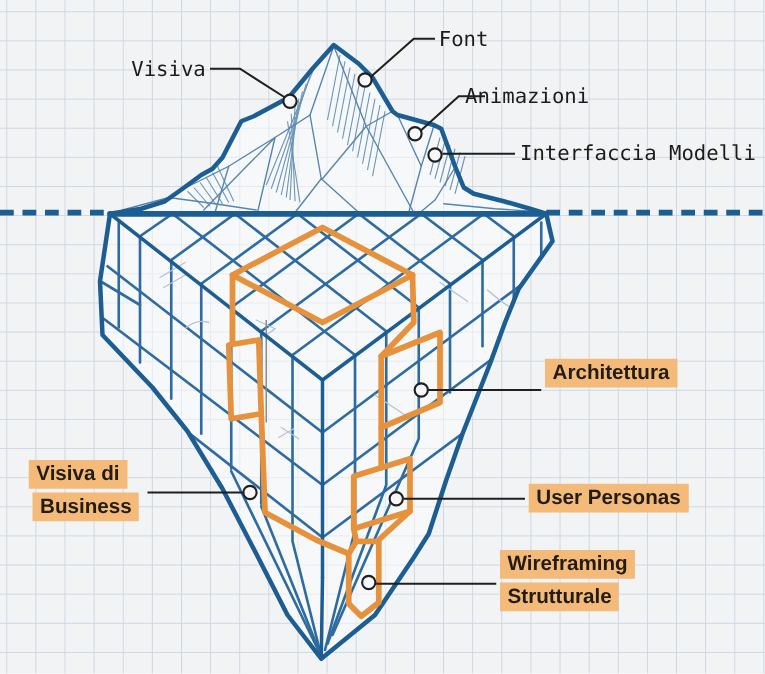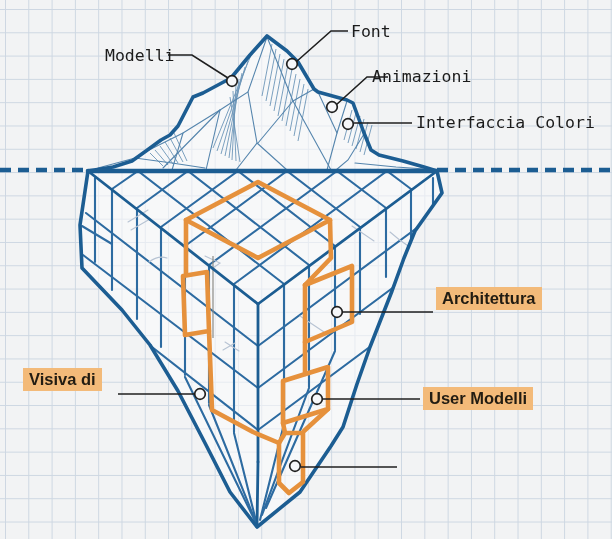--- a/index.html
+++ b/index.html
@@ -222,33 +222,36 @@
       <circle class="node" cx="200" cy="394" r="5.3"></circle>
 
       <polyline class="leader" points="420,399 323,399"></polyline>
       <circle class="node" cx="317" cy="399" r="5.3"></circle>
 
       <polyline class="leader" points="397,467 301,467"></polyline>
       <circle class="node" cx="295" cy="466" r="5.3"></circle>
     </g>
   </svg>
 
-  <div class="label-mono" style="left:105px;top:46px">Modelli</div>
+  <div class="label-mono" style="left:105px;top:46px">Visiva</div>
   <div class="label-mono" style="left:351px;top:22px">Font</div>
   <div class="label-mono" style="left:372px;top:67px">Animazioni</div>
-  <div class="label-mono" style="left:416px;top:113px">Interfaccia Colori</div>
+  <div class="label-mono" style="left:416px;top:113px">Interfaccia Modelli</div>
 
   <div class="label-hl" style="left:436px;top:287px">
     <span class="hl">Architettura</span>
   </div>
 
   <div class="label-hl" style="left:23px;top:368px">
     <span class="hl">Visiva di</span>
+    <span class="hl" style="margin-left:3px">Business</span>
   </div>
 
   <div class="label-hl" style="left:423px;top:387px">
-    <span class="hl">User Modelli</span>
+    <span class="hl">User Personas</span>
   </div>
 
   <div class="label-hl" style="left:400px;top:440px">
+    <span class="hl">Wireframing</span>
+    <span class="hl">Strutturale</span>
   </div>
 
 </div>
 
 </body></html>

